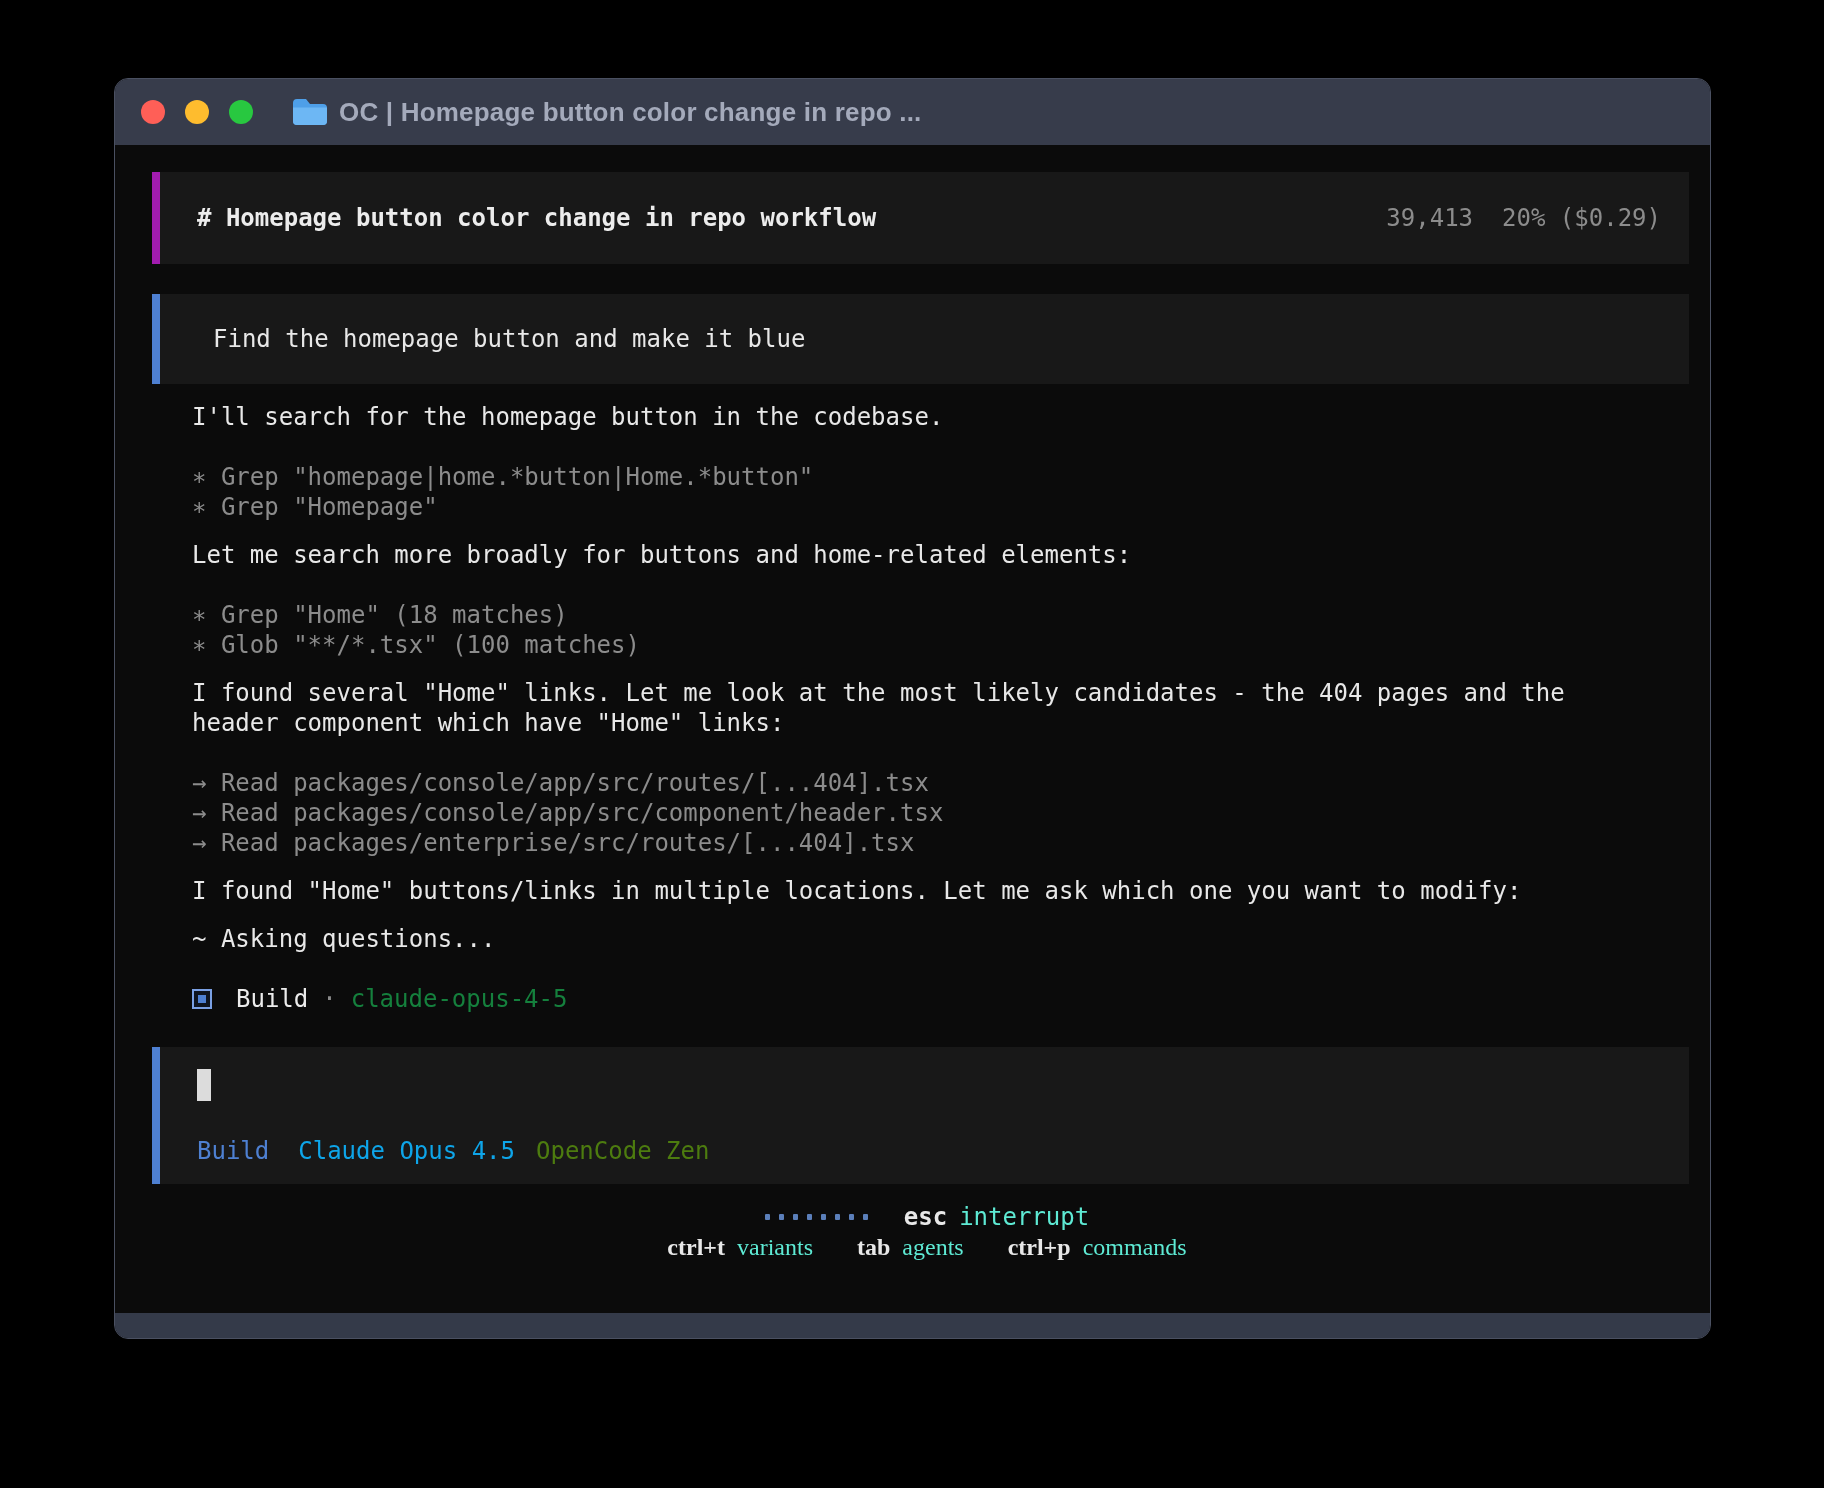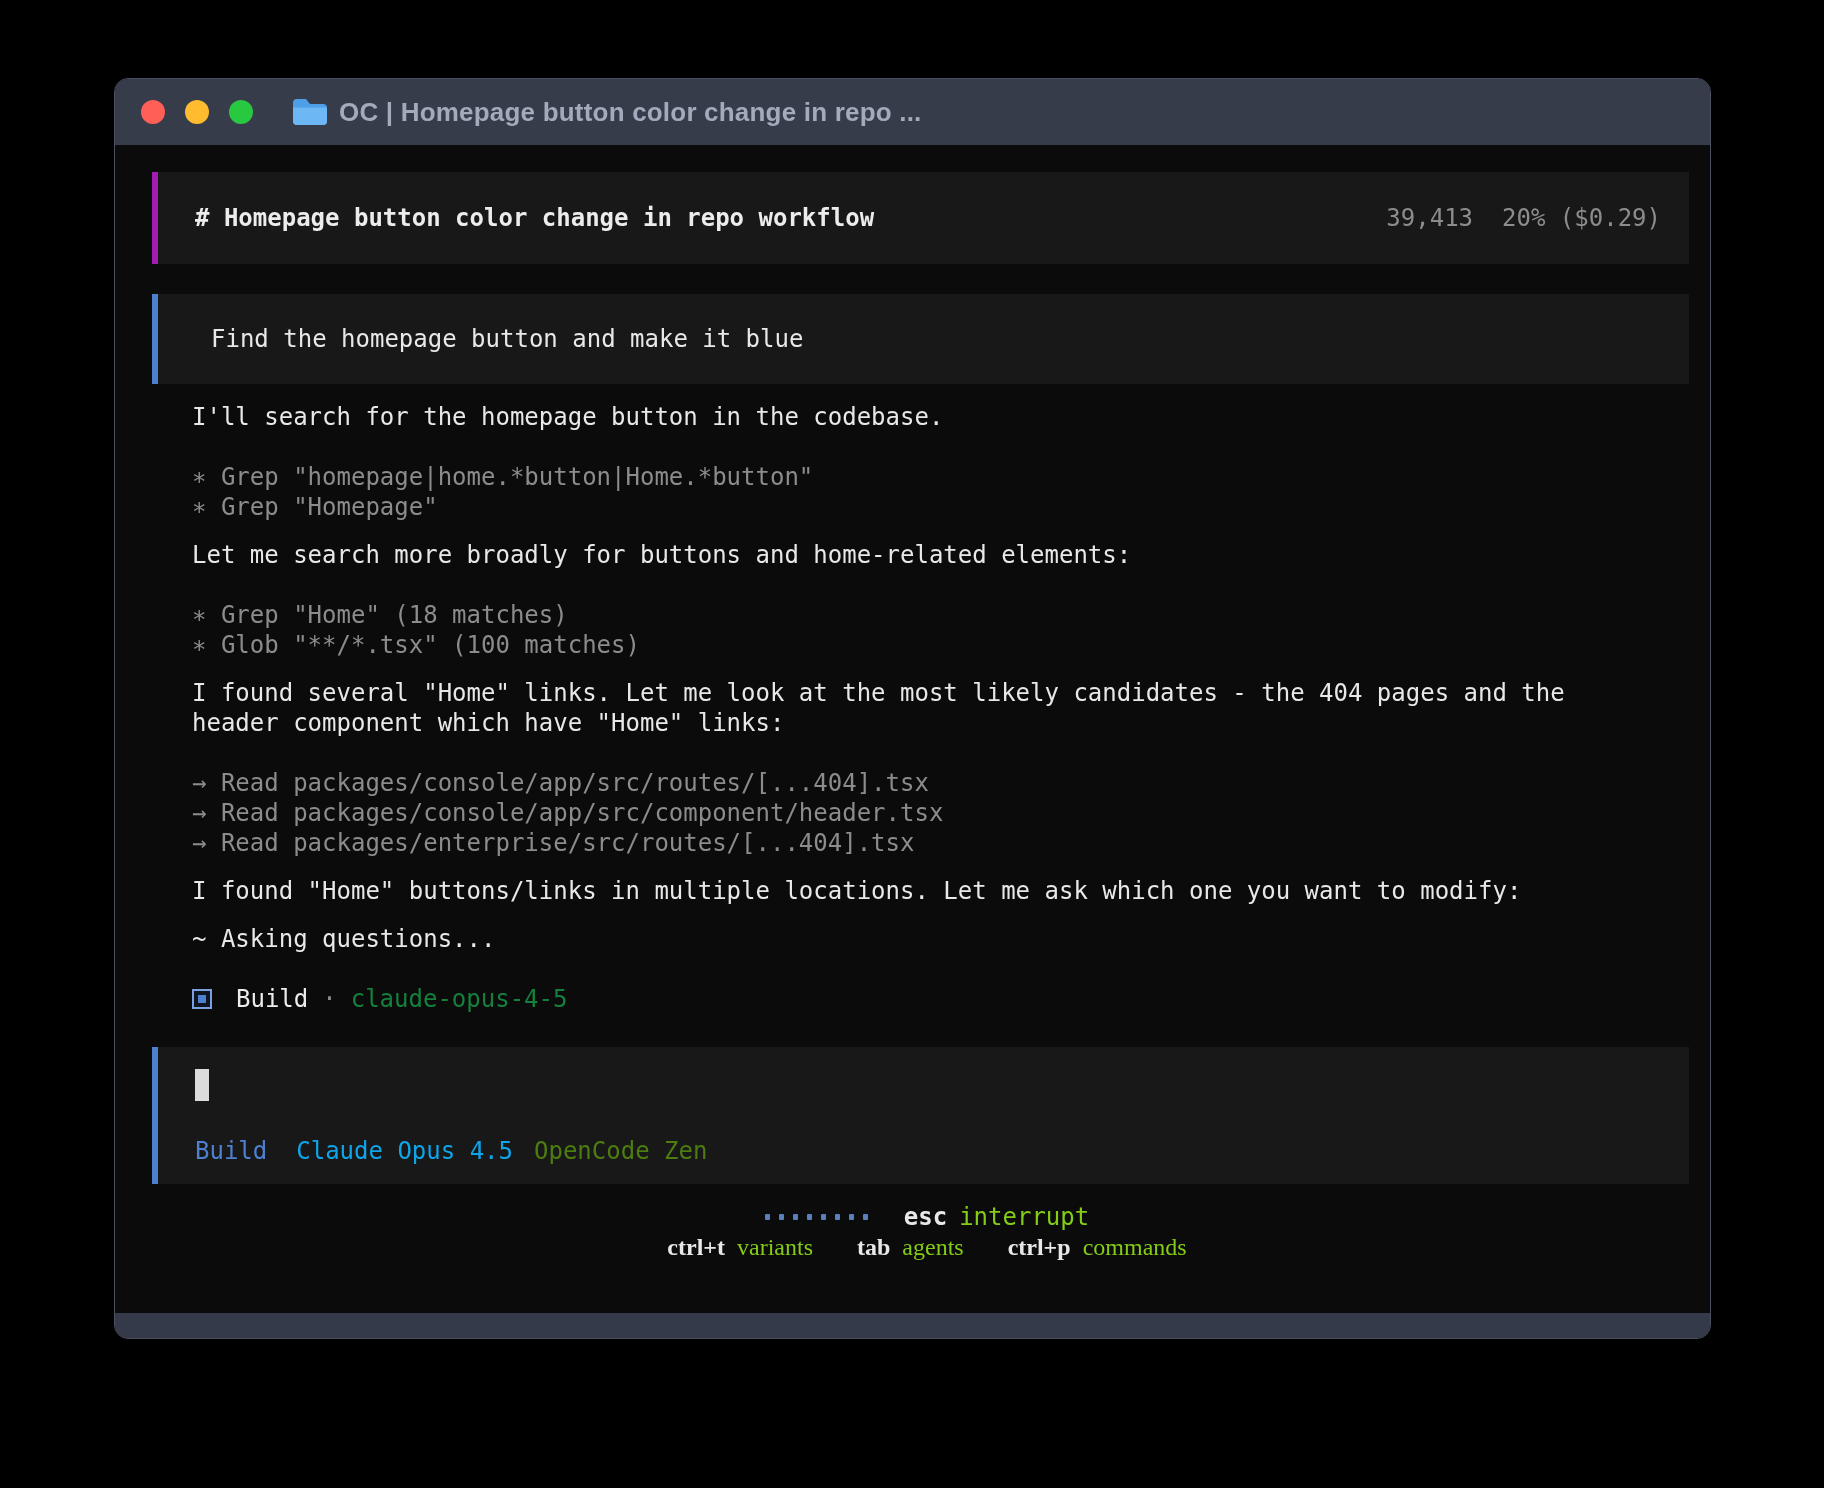--- a/index.html
+++ b/index.html
@@ -21,21 +21,21 @@
   .tl.green { background:var(--tl-green,#28c840); }
   .titlewrap { display:flex; align-items:center; gap:12px; margin-left:30px; }
   .folder { width:36px; height:30px; display:block; }
   .wtitle { font-family:"Liberation Sans", sans-serif; font-weight:bold;
             font-size:26px; color:#a4aabb; letter-spacing:0.2px; }
 
   
   .content { flex:1 1 auto; background:#0b0b0b; padding:27px 21px 0 37px;
              font-size:24px; line-height:30px; color:#e8e8e8; overflow:hidden; }
 
-  .box { background:#181818; border-left:6px solid #a21caf; }
+  .box { background:#181818; border-left:8px solid #a21caf; }
 
   .headerbox { height:92px; display:flex; align-items:center;
                justify-content:space-between; padding:0 28px 0 37px; }
   .htitle { font-weight:bold; color:#ececec; white-space:pre; }
   .hstats { color:#8c8c8c; display:flex; gap:29px; white-space:pre; }
 
   .userbox { margin-top:30px; height:90px; display:flex; align-items:center;
              padding:0 53px; border-left-color:var(--accent,#4e80d2); }
   .userbox span { white-space:pre; }
 
@@ -61,21 +61,21 @@
   .inputmeta .agent { color:var(--accent,#4e80d2); }
   .inputmeta .model { color:#0ea5e9; margin-left:29px; }
   .inputmeta .provider { color:#4d7c0f; margin-left:21px; }
 
   .statusbar { margin-top:18px; display:flex; justify-content:space-between;
                align-items:center; height:28px; padding-left:13px;flex-direction:column; }
   .fleft { display:flex; align-items:center; }
   .dots { display:flex; gap:9px; align-items:center; margin-right:36px; }
   .dot { width:5px; height:6px; border-radius:1px; background:#5b7fba; display:block; }
   .key { font-weight:bold; color:#e8e8e8; white-space:pre; }
-  .lab { color:#84cc16; margin-left:12px; white-space:pre; }
+  .lab { color:#5eead4; margin-left:12px; white-space:pre; }
   .fright { display:flex; align-items:center; gap:44px;font-family:Liberation Serif, serif; }
   .hint { display:flex; align-items:baseline; }
 
   .bottombar { height:25px; background:#343a49; flex:0 0 auto; }
 </style>
 </head>
 <body>
 
 <div class="window">
 

